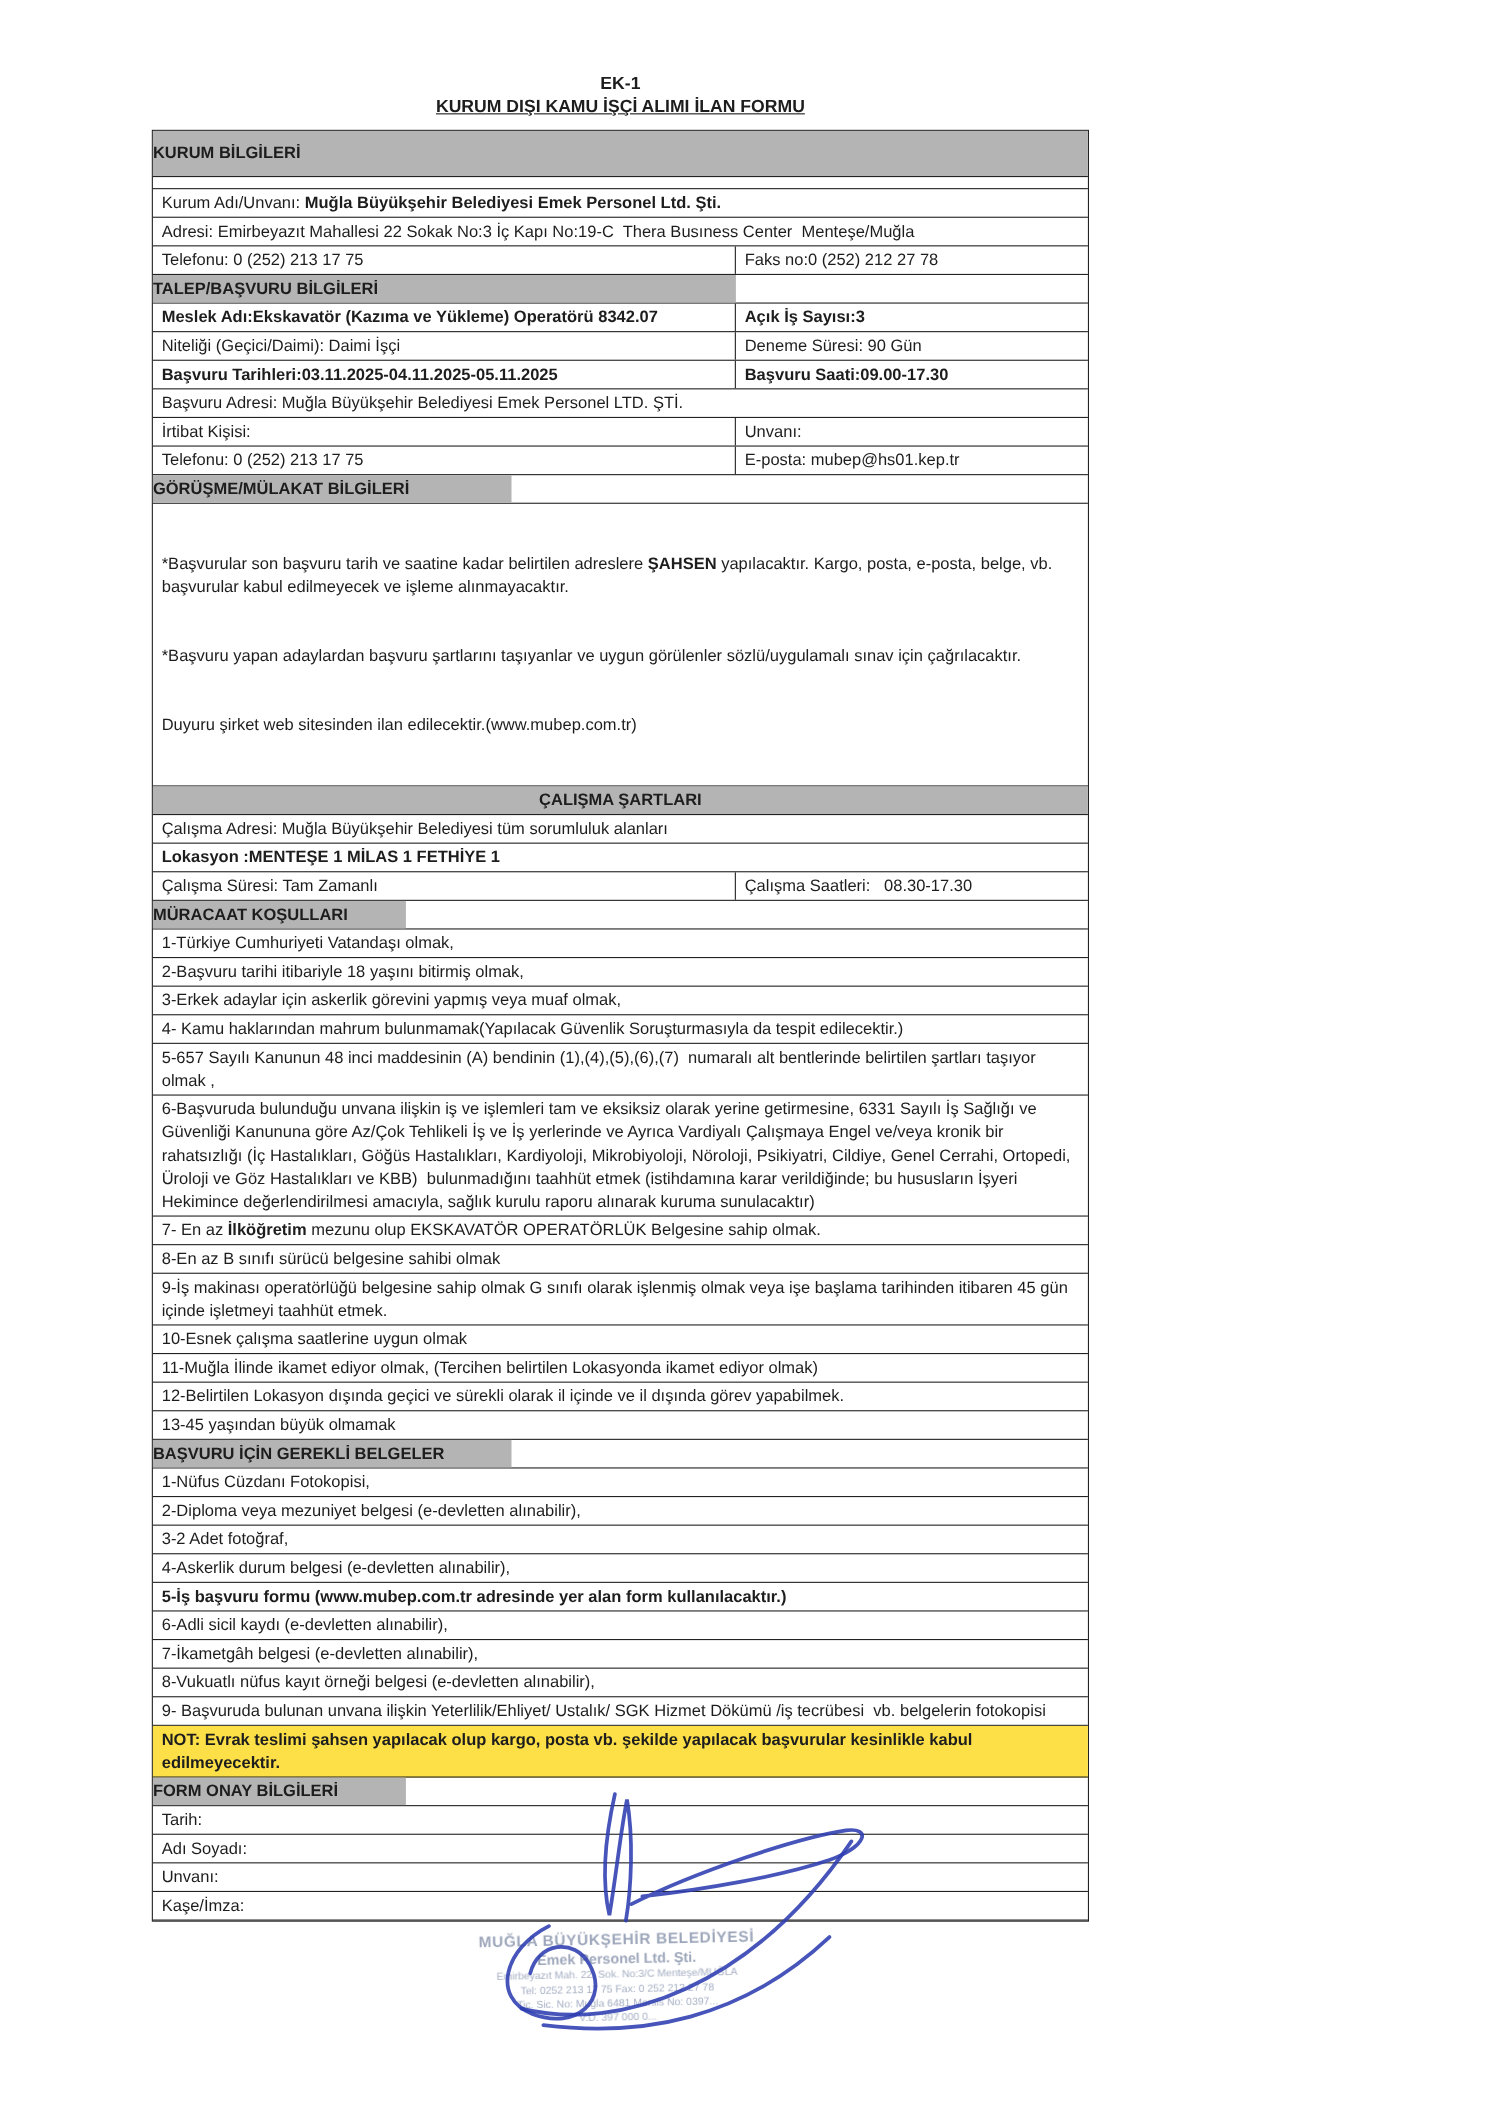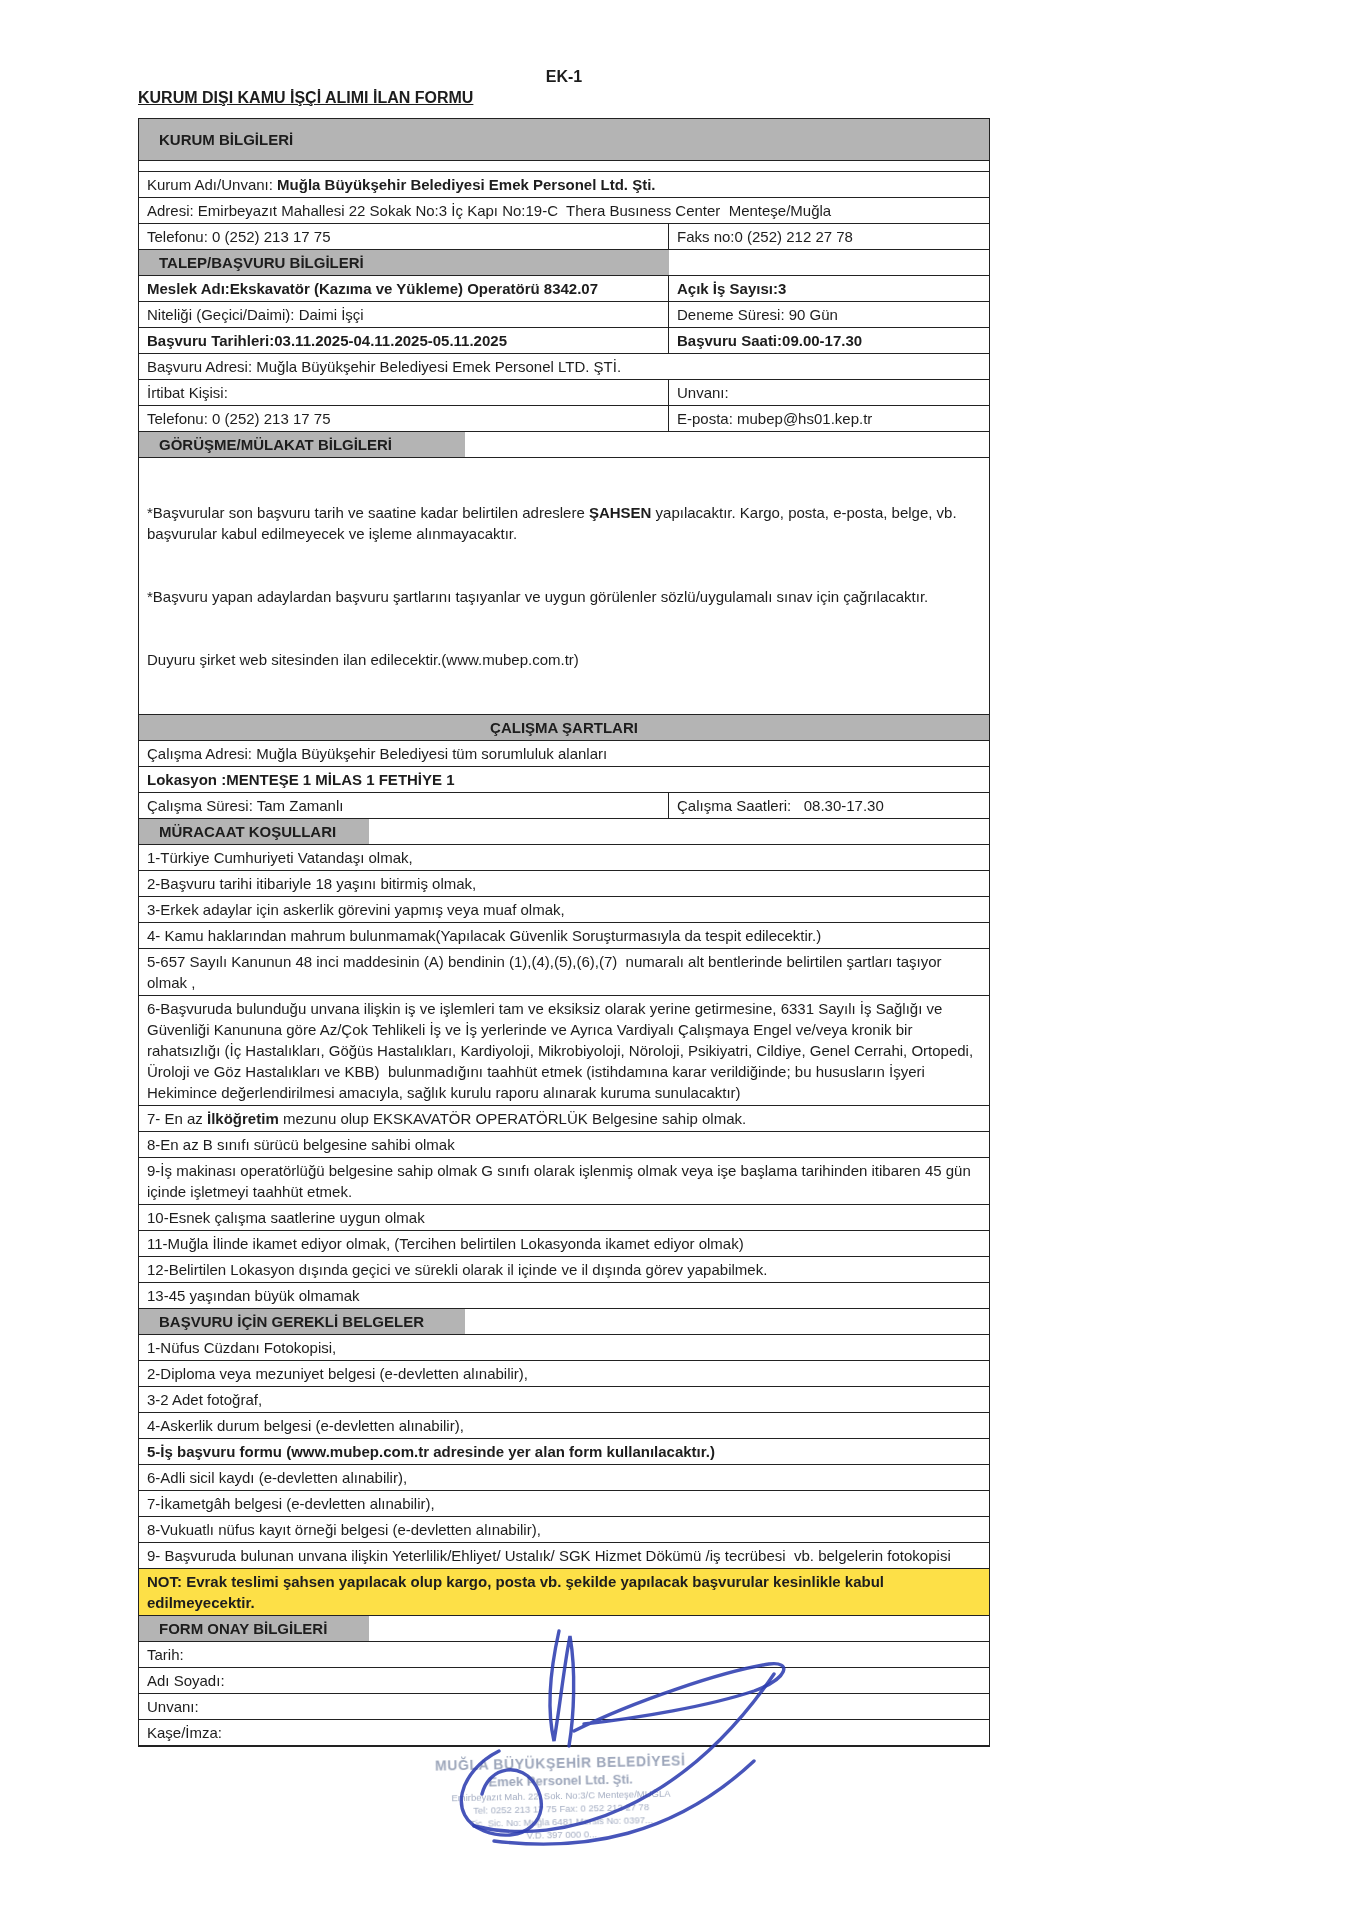--- a/index.html
+++ b/index.html
@@ -3,29 +3,29 @@
 <meta charset="utf-8">
 <style>
   * { box-sizing: border-box; margin: 0; padding: 0; }
   html, body { background: #ffffff; }
   body {
     width: 1358px; height: 1920px; position: relative; overflow: hidden;
     font-family: "Liberation Sans", sans-serif; color: #1d1d1d;
   }
   .sheet { position: absolute; left: 138px; top: 68px; width: 852px; }
   .doc-code { text-align: center; font-weight: 700; font-size: 16px; }
-  .doc-title { font-weight: 700; font-size: 16px; text-decoration: underline; margin: 3px 0 11px 0; }
+  .doc-title { text-align: center; font-weight: 700; font-size: 16px; text-decoration: underline; margin: 3px 0 11px 0; }
   .form { border: 1.5px solid #222; position: relative; background: #fff; }
   .row { border-bottom: 1px solid #222; min-height: 24px; display: flex; align-items: stretch; }
   .row:last-child { border-bottom: none; }
   .cell { font-size: 15px; line-height: 21px; padding: 2px 8px; white-space: pre-wrap; flex: 1; }
   .cols .lc { flex: 0 0 530px; border-right: 1px solid #222; }
   .cols .rc { flex: 1; }
   .b { font-weight: 700; }
-  .band { background: #b4b4b4; font-weight: 700; font-size: 15px; line-height: 21px; padding: 2px 20px; }
+  .band { background: #b4b4b4; font-weight: 700; font-size: 15px; line-height: 21px; padding: 2px 0; }
   .w-full { width: 100%; }
   .w-col { width: 530px; }
   .w-mid { width: 326px; }
   .w-short { width: 230px; }
   .tall { min-height: 42px; }
   .tall .band { display: flex; align-items: center; }
   .gap { min-height: 11px; }
   .center-band .band { text-align: center; }
   .not-row { background: #fde047; }
   .para { margin-bottom: 0; }

